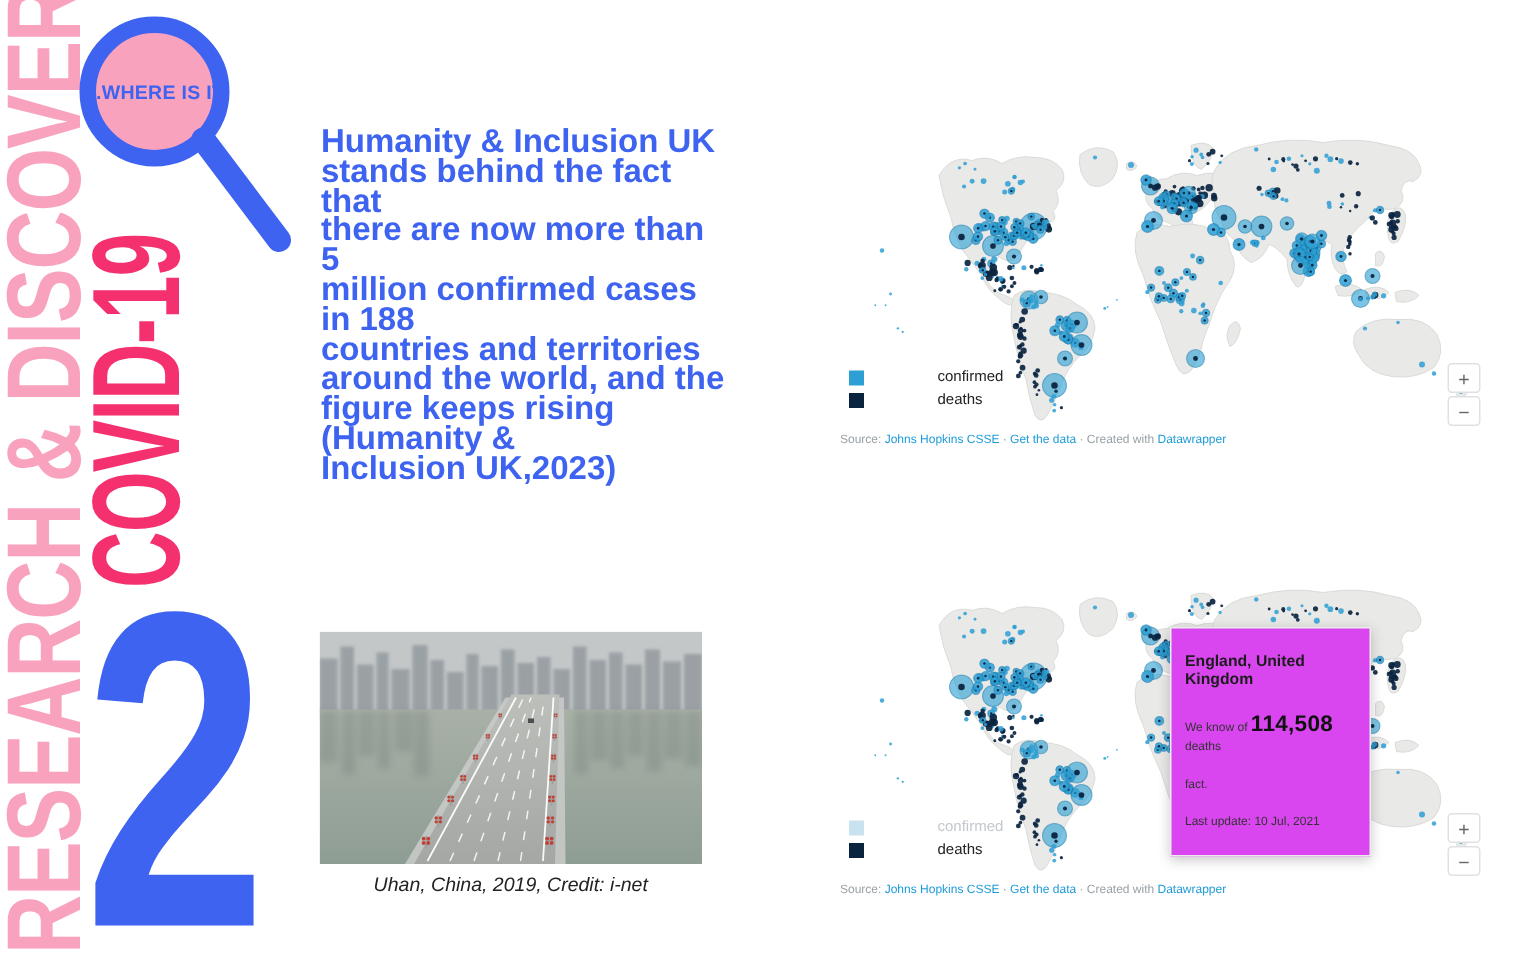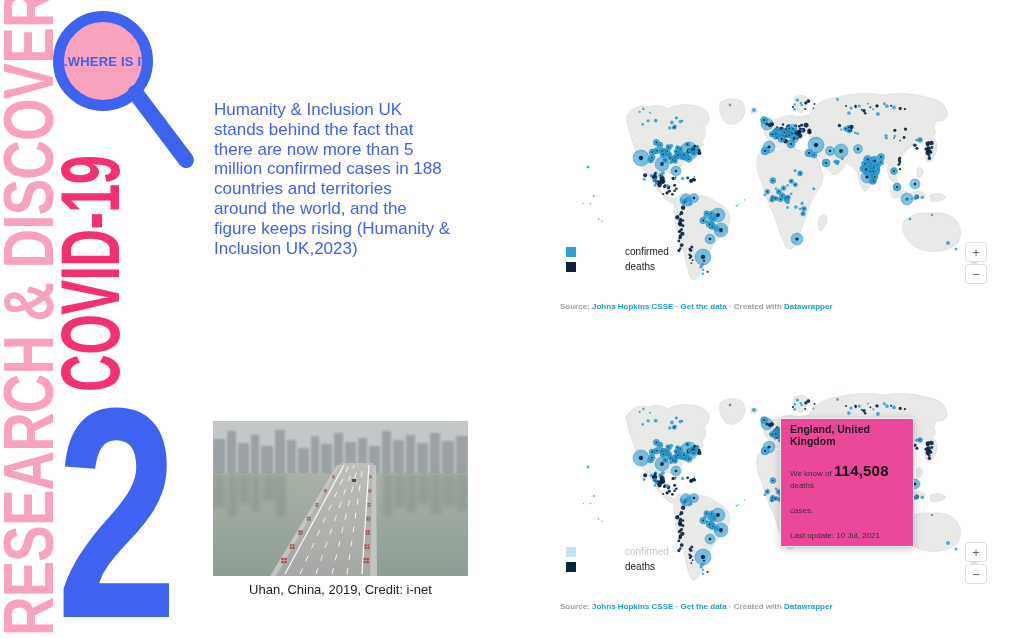--- a/index.html
+++ b/index.html
@@ -20,48 +20,48 @@
   
   .glass{position:absolute;left:40px;top:2px;}
   .glass-label{position:absolute;left:44px;top:54px;width:118px;text-align:center;
     font-size:13px;font-weight:800;color:var(--blue);letter-spacing:0.2px;}
 
   
   .bignum{position:absolute;left:56px;top:363px;font-size:300px;line-height:1;font-weight:800;
     color:var(--blue);transform:scaleX(0.73);transform-origin:0 0;}
 
   
-  .bodytext{position:absolute;left:214px;top:100px;width:272px;font-size:17px;line-height:19.8px;
-    font-weight:400;color:var(--blue);white-space:pre-line;}
+  .bodytext{position:absolute;left:214px;top:84px;width:272px;font-size:22px;line-height:19.8px;
+    font-weight:700;color:var(--blue);white-space:pre-line;}
 
   
   .photo{position:absolute;left:213px;top:421px;width:255px;height:155px;overflow:hidden;}
   .photo-cap{position:absolute;left:213px;top:582px;width:255px;text-align:center;
-    font-size:13px;color:#222;}
+    font-style:italic;font-size:13px;color:#222;}
 
   
   .mapblock{position:absolute;left:558px;width:437px;height:216px;}
   #map1{top:86px;} #map2{top:386px;}
   .map-svg{display:block;width:437px;height:202px;}
   .legend{position:absolute;left:8px;top:160px;}
   .leg-row{display:flex;align-items:center;margin-bottom:4px;}
   .swatch{display:inline-block;width:10px;height:10px;margin-right:5px;}
   .leg-label{font-size:10px;color:#222;margin-left:44px;}
   .leg-row.faded .leg-label{color:#C2C9CE;}
   .zoomctl{position:absolute;right:8px;top:156px;display:flex;flex-direction:column;gap:2px;}
   .zoomctl button{width:22px;height:20px;background:#fff;border:1px solid #DDE1E3;border-radius:3px;
     color:#666;font-size:13px;line-height:1;padding:0;cursor:pointer;font-family:inherit;}
-  .source{margin-top:14px;margin-left:2px;font-size:8px;color:#9AA1A6;font-weight:bold;}
+  .source{margin-top:0;margin-left:2px;font-size:8px;color:#9AA1A6;}
   .source a{color:var(--link);text-decoration:none;cursor:pointer;}
   .map-cap{position:absolute;left:558px;top:310px;width:437px;text-align:center;font-style:italic;
     font-size:13px;line-height:16.5px;color:#1B1B1B;white-space:pre-line;}
 
   
-  .tooltip{position:absolute;left:222px;top:32px;width:134px;background:#ec4899;border:1px solid #ECECEC;
-    box-shadow:0 2px 8px rgba(0,0,0,0.22);padding:4px 9px;z-index:5;}
+  .tooltip{position:absolute;left:222px;top:32px;width:134px;background:#d946ef;border:1px solid #ECECEC;
+    box-shadow:0 2px 8px rgba(0,0,0,0.22);padding:16px 9px;z-index:5;}
   .tt-title{font-size:10.5px;font-weight:800;color:#1c1c1c;margin-bottom:7px;}
   .tt-line{font-size:8px;color:#333;line-height:1.35;margin-top:14px;}
   .tt-value{font-size:15px;font-weight:800;color:#111;letter-spacing:0.2px;}
 </style>
 </head>
 <body>
 
 <div class="canvas">
 
   <div class="vtext research">RESEARCH &amp; DISCOVERY</div>
@@ -1580,21 +1580,21 @@
           <circle cx="25.5" cy="116.5" r="0.61" fill="#2E9FD4" fill-opacity="0.85"></circle>
           <circle cx="32.4" cy="116.5" r="0.66" fill="#2E9FD4" fill-opacity="0.85"></circle>
           <circle cx="178.5" cy="118.6" r="0.97" fill="#2E9FD4" fill-opacity="0.85"></circle>
           <circle cx="180.4" cy="117.6" r="0.62" fill="#2E9FD4" fill-opacity="0.85"></circle>
           <circle cx="186.6" cy="112.9" r="0.60" fill="#2E9FD4" fill-opacity="0.85"></circle>
         </g>
       </svg>
     <div class="tooltip">
       <div class="tt-title">England, United Kingdom</div>
       <div class="tt-line"><span>We know of </span><span class="tt-value">114,508</span><span> deaths</span></div>
-      <div class="tt-line">cases.</div>
+      <div class="tt-line">fact.</div>
       <div class="tt-line">Last update: 10 Jul, 2021</div>
     </div>
     <div class="legend">
       <div class="leg-row faded">
         <span class="swatch" style="background: rgb(201, 226, 240);"></span>
         <span class="leg-label">confirmed</span>
       </div>
       <div class="leg-row">
         <span class="swatch" style="background: rgb(10, 36, 64);"></span>
         <span class="leg-label">deaths</span>

